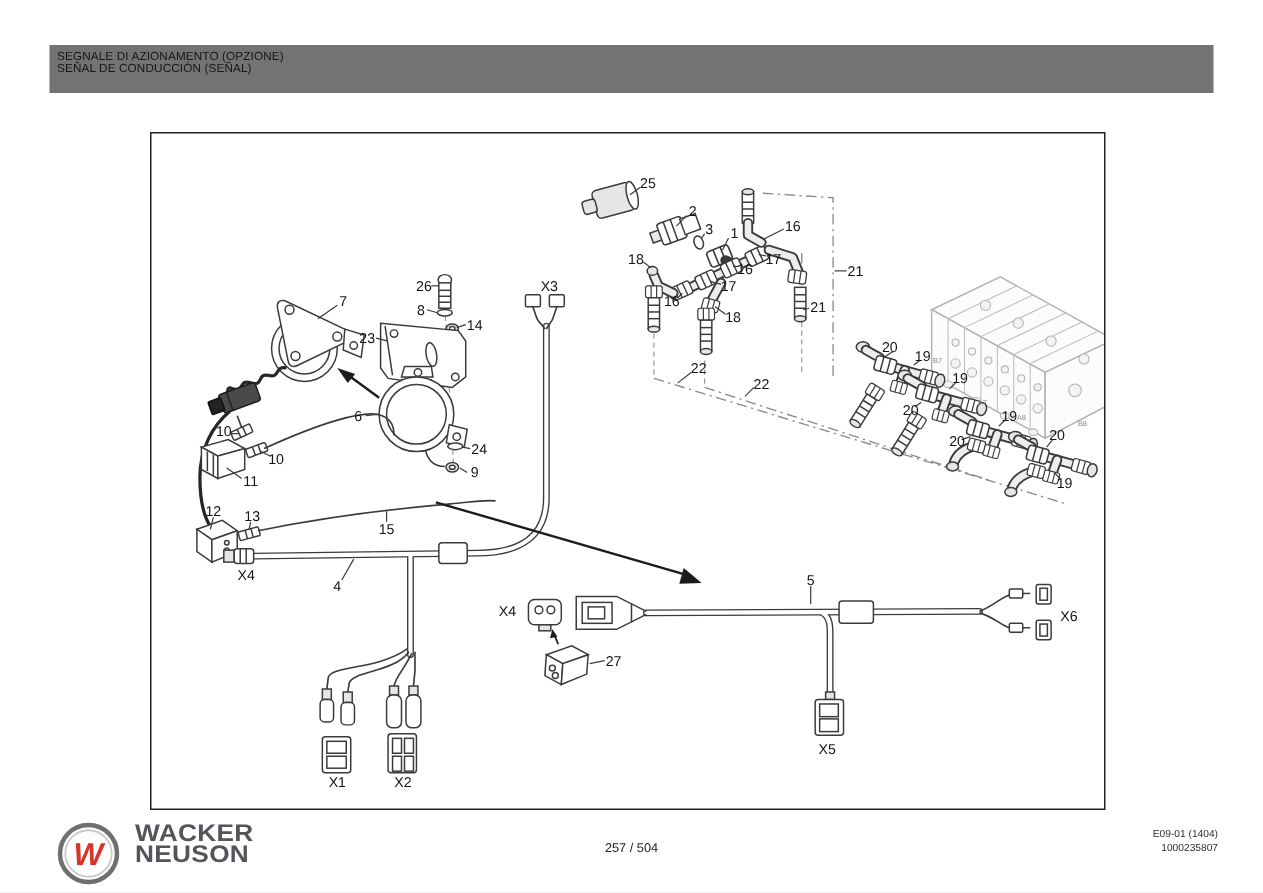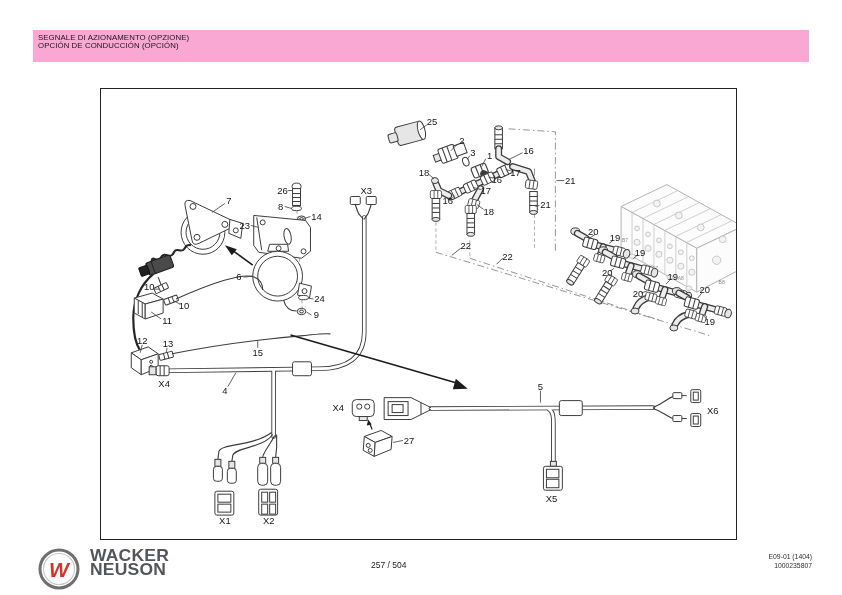--- a/index.html
+++ b/index.html
@@ -1,18 +1,18 @@
 <!DOCTYPE html>
 <html><head>
 <meta charset="utf-8">
 <style>
   html,body{margin:0;padding:0;background:#e9e9e9;}
   .page{position:relative;width:842px;height:595px;background:#ffffff;overflow:hidden;
         font-family:"Liberation Sans",sans-serif;}
-  .header-bar{position:absolute;left:33px;top:30px;width:776px;height:32px;background:#f9a8d4;
+  .header-bar{position:absolute;left:33px;top:30px;width:776px;height:32px;background:#737373;
               box-sizing:border-box;padding:4px 0 0 5px;}
   .hline{font-size:7.8px;line-height:8.3px;color:#151515;letter-spacing:.1px;}
   .diagram-frame{position:absolute;left:100px;top:88px;width:637px;height:452px;
                  border:1px solid #222;box-sizing:border-box;background:#fff;}
   .diagram-frame svg{display:block;}
   
   .ln{fill:none;stroke:#3b3b3b;stroke-width:1;}
   .fw{fill:#fff;stroke:#3b3b3b;stroke-width:1;}
   .fg{fill:#e6e6e6;stroke:#3b3b3b;stroke-width:1;}
   .fd{fill:#4a4a4a;stroke:#1d1d1d;stroke-width:1;}
@@ -29,33 +29,33 @@
   .vbc{fill:#f3f3f3;stroke:#b3b3b3;stroke-width:.7;}
   .arrowfill{fill:#1c1c1c;}
   .arrowline{stroke:#1c1c1c;stroke-width:1.6;fill:none;}
   text.callout{font-family:"Liberation Sans",sans-serif;font-size:9.5px;fill:#141414;}
   text.port{font-family:"Liberation Sans",sans-serif;font-size:5px;fill:#8a8a8a;}
   .leader{stroke:#3b3b3b;stroke-width:.8;}
   
   .logo-badge{position:absolute;left:36px;top:546px;}
   .brand{position:absolute;left:90px;top:549px;color:#54555a;font-weight:bold;
          font-size:17.5px;line-height:15px;letter-spacing:.2px;transform:scaleY(.92);transform-origin:top left;}
-  .pagenum{position:absolute;left:371px;top:560px;width:100px;text-align:left;
+  .pagenum{position:absolute;left:371px;top:560px;width:100px;text-align:center;
            font-size:8.5px;color:#222;}
   .docrefs{position:absolute;right:30px;top:552px;text-align:right;font-size:6.8px;
            line-height:9px;color:#2e2e2e;}
 </style>
 </head>
 <body>
 
 <div class="page">
 
   <div class="header-bar">
     <div class="hline">SEGNALE DI AZIONAMENTO (OPZIONE)</div>
-    <div class="hline">OPCIÓN DE CONDUCCIÓN (OPCIÓN)</div>
+    <div class="hline">SEÑAL DE CONDUCCIÓN (SEÑAL)</div>
   </div>
 
   <div class="diagram-frame">
     <svg viewBox="100 88 637 452" width="635" height="450" xmlns="http://www.w3.org/2000/svg">
       <defs>
         <g id="nut">
           <rect x="-7" y="-5" width="14" height="10" rx="2" class="fw"></rect>
           <line x1="-2.3" y1="-5" x2="-2.3" y2="5" class="ln"></line>
           <line x1="2.3" y1="-5" x2="2.3" y2="5" class="ln"></line>
         </g>

